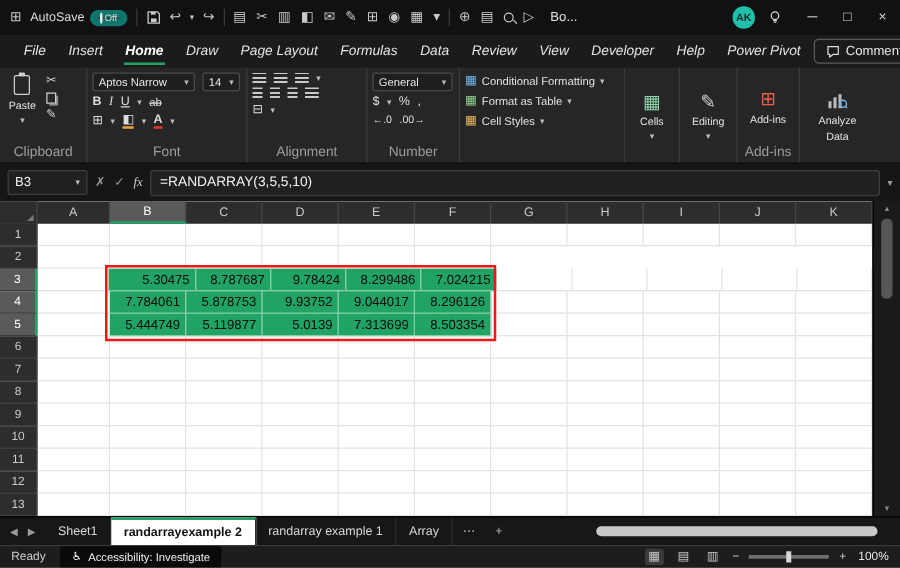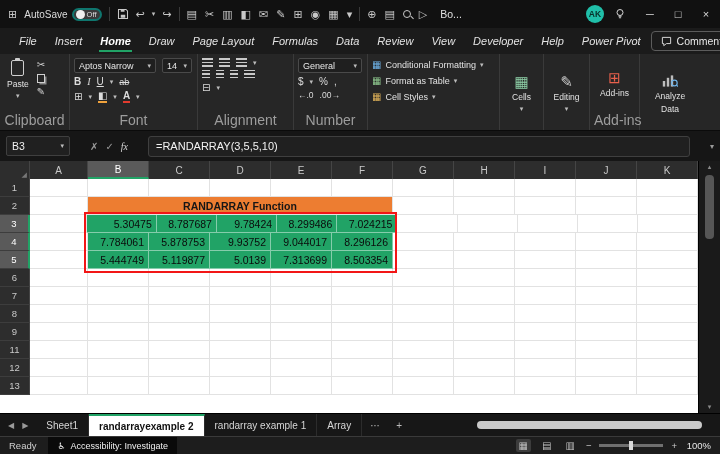--- a/index.html
+++ b/index.html
@@ -4,21 +4,21 @@
 <style>
   * { box-sizing: border-box; margin: 0; padding: 0; }
   body { background: #000; font-family: "Liberation Sans", "DejaVu Sans", sans-serif; }
   .app { width: 720px; height: 454px; position: relative; background: #161616; color: #e8e8e8; overflow: hidden; }
 
   
   .titlebar { height: 28px; display: flex; align-items: center; gap: 7px; padding: 0 0 0 8px; background: #111; font-size: 10px; }
   .qicon { color: #c8c8c8; font-size: 11px; line-height: 1; cursor: default; }
   .tb-sep { width: 1px; height: 14px; background: #3a3a3a; }
   .autosave { display: flex; align-items: center; gap: 4px; color: #dcdcdc; }
-  .toggle { width: 30px; height: 13px; border-radius: 7px; background: #3a3a3a; border: 2px solid #0f766e; display: flex; align-items: center; gap: 2px; padding: 0 2px; }
+  .toggle { width: 30px; height: 13px; border-radius: 7px; background: #3a3a3a; border: 6px solid #0f766e; display: flex; align-items: center; gap: 2px; padding: 0 2px; }
   .knob { width: 9px; height: 9px; border-radius: 50%; background: #efefef; }
   .toggle-label { font-size: 7.5px; color: #ddd; }
   .qat { display: flex; align-items: center; gap: 8px; }
   .mag { width: 8px; height: 8px; border: 1.4px solid #c8c8c8; border-radius: 50%; position: relative; display: inline-block; }
   .mag::after { content: ""; position: absolute; width: 4px; height: 1.4px; background: #c8c8c8; transform: rotate(45deg); right: -4px; bottom: -1px; }
   .doc-title { color: #e0e0e0; font-size: 10.5px; margin-left: 6px; }
   .tb-right { margin-left: auto; display: flex; align-items: center; gap: 10px; }
   .avatar { width: 18px; height: 18px; border-radius: 50%; background: var(--avatar-teal); color: #073029; font-weight: bold; font-size: 8.5px; display: flex; align-items: center; justify-content: center; }
   .bulb { width: 12px; height: 12px; }
   .winctl { display: flex; }
@@ -28,21 +28,21 @@
   .tabsrow { height: 26px; display: flex; align-items: center; gap: 1px; padding: 0 8px 0 10px; background: #1b1b1b; font-size: 11px; }
   .rtab { padding: 5px 9px; color: #e3e3e3; position: relative; white-space: nowrap; font-style: italic; }
   .rtab.active { color: #fff; font-weight: bold; }
   .rtab.active::after { content: ""; position: absolute; left: 8px; right: 8px; bottom: 0; height: 2px; background: var(--accent-green); }
   .tabs-right { margin-left: auto; display: flex; align-items: center; gap: 7px; }
   .comments-btn { display: flex; align-items: center; gap: 5px; border: 1px solid #5c5c5c; border-radius: 4px; padding: 3px 9px; font-size: 10.5px; color: #e8e8e8; }
 
   
   .ribbon { height: 77px; background: #262626; display: flex; border-bottom: 1px solid #0b0b0b; }
   .rgroup { display: flex; flex-direction: column; border-right: 1px solid #3a3a3a; padding: 4px 4px 1px; }
-  .glabel { margin-top: auto; text-align: center; font-size: 14px; color: #9d9d9d; padding: 2px 0 1px; white-space: nowrap; }
+  .glabel { margin-top: auto; text-align: center; font-size: 11px; color: #9d9d9d; padding: 2px 0 1px; white-space: nowrap; }
   .gcontent { display: flex; gap: 5px; }
   .bigbtn { display: flex; flex-direction: column; align-items: center; justify-content: center; gap: 3px; font-size: 8.5px; color: #e2e2e2; text-align: center; padding: 2px 3px; }
   .bigbtn .bicon { font-size: 15px; line-height: 1; }
   .clip-ic { width: 13px; height: 16px; border: 1.3px solid #cfcfcf; border-radius: 2px; position: relative; }
   .clip-ic::before { content: ""; position: absolute; top: -3px; left: 3px; width: 5px; height: 3px; background: #cfcfcf; border-radius: 1px; }
   .smallcol { display: flex; flex-direction: column; gap: 4px; padding-top: 2px; }
   .sicon { font-size: 10px; color: #cfcfcf; line-height: 1; }
   .copy-ic { width: 8px; height: 9px; border: 1px solid #cfcfcf; box-shadow: 2px 2px 0 -0.5px #8a8a8a; }
   .fcol { display: flex; flex-direction: column; gap: 3px; }
   .frow { display: flex; align-items: center; gap: 6px; font-size: 10px; color: #dcdcdc; }
@@ -50,21 +50,21 @@
   .combo .dd, .dd { font-size: 7px; color: #bdbdbd; }
   .fmt-b { font-weight: bold; } .fmt-i { font-style: italic; font-family: "Liberation Serif", serif; } .fmt-u { text-decoration: underline; } .fmt-s { text-decoration: line-through; font-size: 9px; }
   .bar-orange { border-bottom: 2.5px solid var(--fill-bar-orange); padding-bottom: 0; }
   .bar-red { border-bottom: 2.5px solid var(--fontcolor-bar-red); font-weight: bold; }
   .bars { width: 11px; height: 9px; background: repeating-linear-gradient(to bottom, #c9c9c9 0 1.5px, transparent 1.5px 3.5px); }
   .bars.sm { width: 8px; }
   .stylerow { display: flex; align-items: center; gap: 4px; font-size: 9px; color: #e2e2e2; padding: 1px 0; white-space: nowrap; }
   .stylerow .sic { font-size: 10px; }
 
   
-  .formulabar { height: 30px; background: #161616; display: flex; align-items: center; gap: 20px; padding: 0 6px; }
+  .formulabar { height: 30px; background: #161616; display: flex; align-items: center; gap: 6px; padding: 0 6px; }
   .namebox { width: 64px; height: 20px; background: #202020; border: 1px solid #3f3f3f; border-radius: 2px; display: flex; align-items: center; justify-content: space-between; padding: 0 5px; font-size: 10.5px; color: #f0f0f0; }
   .fbicons { display: flex; align-items: center; gap: 7px; font-size: 10px; color: #9a9a9a; }
   .fx { font-style: italic; font-family: "Liberation Serif", serif; color: #d5d5d5; }
   .formula-field { flex: 1; height: 21px; background: #202020; border: 1px solid #3f3f3f; border-radius: 3px; display: flex; align-items: center; padding: 0 7px; font-size: 11px; color: #f2f2f2; }
   .fb-dd { font-size: 8px; color: #9a9a9a; }
 
   
   .gridrow-wrap { display: flex; height: 252px; }
   .grid { position: relative; width: 698px; background: #fff; overflow: hidden; }
   .ghead { display: flex; height: 18px; background: #2d2d2d; }
@@ -379,21 +379,20 @@
           <div class="gcell" style="width: 61px;"></div>
           <div class="gcell" style="width: 61px;"></div>
           <div class="gcell" style="width: 61px;"></div>
           <div class="gcell" style="width: 61px;"></div>
           <div class="gcell" style="width: 61px;"></div>
           <div class="gcell" style="width: 61px;"></div>
         </div>
         <div class="grow">
           <div class="growhdr">2</div>
           <div class="gcell" style="width: 58px;"></div>
-          <div class="gcell title" style="width: 305px;">RANDARRAY Function</div>
           <div class="gcell" style="width: 61px;"></div>
           <div class="gcell" style="width: 61px;"></div>
           <div class="gcell" style="width: 61px;"></div>
           <div class="gcell" style="width: 61px;"></div>
           <div class="gcell" style="width: 61px;"></div>
         </div>
         <div class="grow">
           <div class="growhdr sel">3</div>
           <div class="gcell" style="width: 58px;"></div>
           <div class="gcell green" style="width: 71px;">5.30475</div>
@@ -472,20 +471,34 @@
           <div class="gcell" style="width: 61px;"></div>
           <div class="gcell" style="width: 61px;"></div>
           <div class="gcell" style="width: 61px;"></div>
           <div class="gcell" style="width: 61px;"></div>
           <div class="gcell" style="width: 61px;"></div>
           <div class="gcell" style="width: 61px;"></div>
           <div class="gcell" style="width: 61px;"></div>
         </div>
         <div class="grow">
           <div class="growhdr">9</div>
+          <div class="gcell" style="width: 58px;"></div>
+          <div class="gcell" style="width: 61px;"></div>
+          <div class="gcell" style="width: 61px;"></div>
+          <div class="gcell" style="width: 61px;"></div>
+          <div class="gcell" style="width: 61px;"></div>
+          <div class="gcell" style="width: 61px;"></div>
+          <div class="gcell" style="width: 61px;"></div>
+          <div class="gcell" style="width: 61px;"></div>
+          <div class="gcell" style="width: 61px;"></div>
+          <div class="gcell" style="width: 61px;"></div>
+          <div class="gcell" style="width: 61px;"></div>
+        </div>
+        <div class="grow">
+          <div class="growhdr">10</div>
           <div class="gcell" style="width: 58px;"></div>
           <div class="gcell" style="width: 61px;"></div>
           <div class="gcell" style="width: 61px;"></div>
           <div class="gcell" style="width: 61px;"></div>
           <div class="gcell" style="width: 61px;"></div>
           <div class="gcell" style="width: 61px;"></div>
           <div class="gcell" style="width: 61px;"></div>
           <div class="gcell" style="width: 61px;"></div>
           <div class="gcell" style="width: 61px;"></div>
           <div class="gcell" style="width: 61px;"></div>

